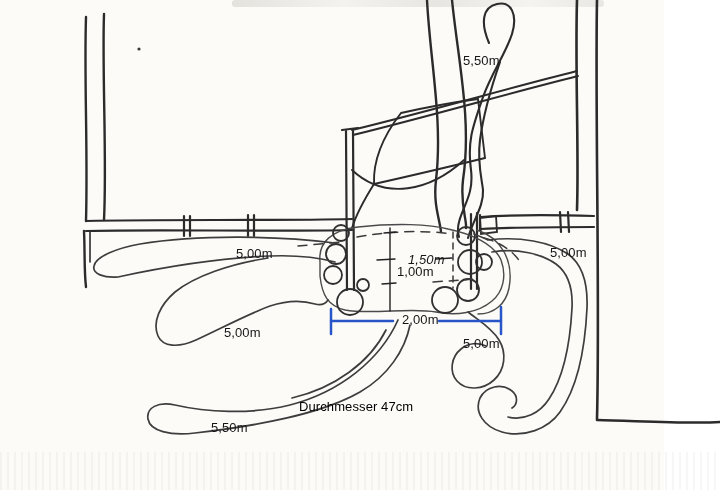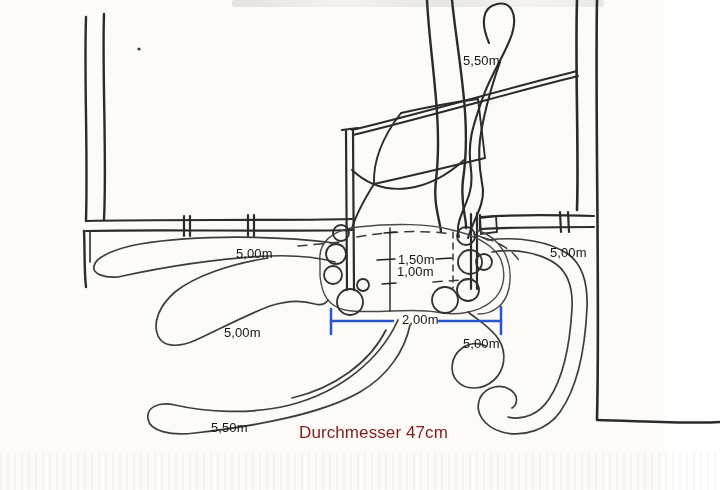--- a/index.html
+++ b/index.html
@@ -11,21 +11,21 @@
   .page{
     position:relative;width:664px;height:490px;
     background:#fcfbf8;
   }
   .sketch-svg{position:absolute;left:0;top:0;}
   .label{
     position:absolute;
     font-size:13px;line-height:15px;color:#161616;
     white-space:nowrap;letter-spacing:0.1px;
   }
-  .note{font-size:17px;line-height:18px;color:#7f1d1d;margin-top:26px;}
+  .note{font-size:13px;line-height:18px;color:#000000;}
   .bottom-texture{
     position:absolute;left:0;top:452px;width:720px;height:38px;
     background:repeating-linear-gradient(90deg,
       rgba(110,105,95,0.10) 0px, rgba(110,105,95,0.10) 2px,
       rgba(0,0,0,0) 2px, rgba(0,0,0,0) 7px);
     opacity:.55;
   }
   .top-smudge{
     position:absolute;left:232px;top:0;width:372px;height:7px;
     background:linear-gradient(90deg,
@@ -163,20 +163,20 @@
 
   <div class="label" style="left:463px;top:53px;">5,50m</div>
 
   <div class="label" style="left:236px;top:246px;">5,00m</div>
   <div class="label" style="left:224px;top:325px;">5,00m</div>
   <div class="label" style="left:211px;top:420px;">5,50m</div>
 
   <div class="label" style="left:550px;top:245px;">5,00m</div>
   <div class="label" style="left:463px;top:336px;">5,00m</div>
 
-  <div class="label" style="left:398px;top:252px;">1,50m</div>
+  <div class="label" style="left:408px;top:252px;font-style:italic;">1,50m</div>
   <div class="label" style="left:397px;top:264px;">1,00m</div>
   <div class="label" style="left:402px;top:312px;text-align:center;">2,00m</div>
 
   <div class="label note" style="left:299px;top:398px;">Durchmesser 47cm</div>
 
   <div class="bottom-texture"></div>
 </div>
 
 </body></html>

